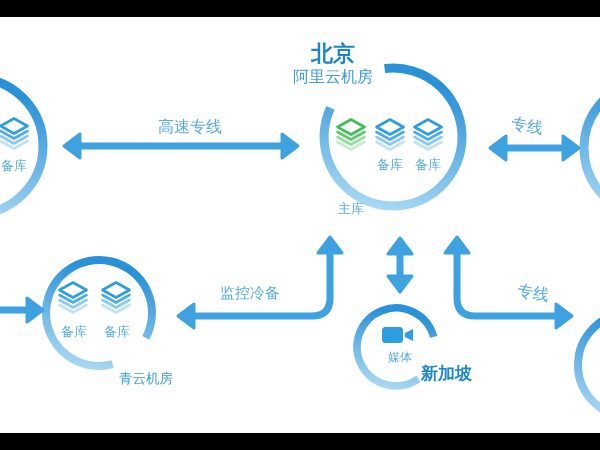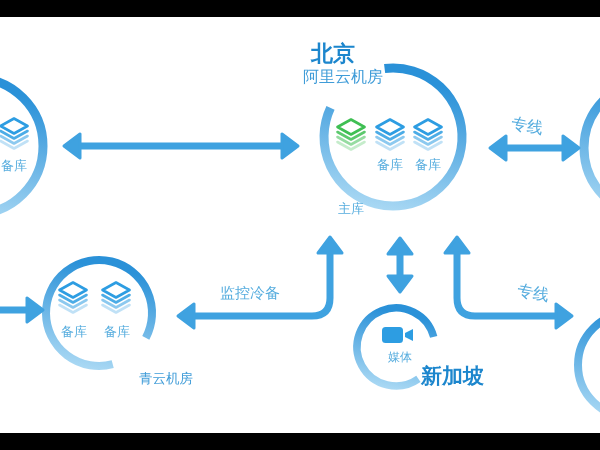--- a/index.html
+++ b/index.html
@@ -80,21 +80,21 @@
       <path class="arrow-line" d="M457,253 L457,298 Q457,316 475,316 L556,316"></path>
       <path class="arrow-head" d="M457,237 L445,253 L469,253 Z"></path>
       <path class="arrow-head" d="M572,316 L556,304 L556,328 Z"></path>
     </g>
   </svg>
 
   <div class="letterbox top"></div>
   <div class="letterbox bottom"></div>
 
   <div class="lbl node-title" style="left:311px; top:39px; width:100px; text-align:left; font-size:22px;">北京</div>
-  <div class="lbl node-sub" style="left:293px; top:67px; width:100px; text-align:center; font-size:16px;">阿里云机房</div>
+  <div class="lbl node-sub" style="left:293px; top:67px; width:100px; font-size:16px;">阿里云机房</div>
 
   <svg class="icon" style="left:336px; top:118px;" width="30" height="36" viewBox="0 0 30 36">
     <path class="db-stroke db-green" d="M15 1.5 L28.5 9 L15 16.5 L1.5 9 Z"></path>
     <path class="db-stroke db-green" opacity="0.85" d="M1.5 14 L15 21.5 L28.5 14"></path>
     <path class="db-stroke db-green" opacity="0.55" d="M1.5 19 L15 26.5 L28.5 19"></path>
     <path class="db-stroke db-green" opacity="0.3" d="M1.5 24 L15 31.5 L28.5 24"></path>
   </svg>
   <svg class="icon" style="left:375px; top:118px;" width="30" height="36" viewBox="0 0 30 36">
     <path class="db-stroke db-blue" d="M15 1.5 L28.5 9 L15 16.5 L1.5 9 Z"></path>
     <path class="db-stroke db-blue" opacity="0.85" d="M1.5 14 L15 21.5 L28.5 14"></path>
@@ -126,26 +126,27 @@
     <path class="db-stroke db-blue" opacity="0.3" d="M1.5 24 L15 31.5 L28.5 24"></path>
   </svg>
   <svg class="icon" style="left:101px; top:281px;" width="30" height="36" viewBox="0 0 30 36">
     <path class="db-stroke db-blue" d="M15 1.5 L28.5 9 L15 16.5 L1.5 9 Z"></path>
     <path class="db-stroke db-blue" opacity="0.85" d="M1.5 14 L15 21.5 L28.5 14"></path>
     <path class="db-stroke db-blue" opacity="0.55" d="M1.5 19 L15 26.5 L28.5 19"></path>
     <path class="db-stroke db-blue" opacity="0.3" d="M1.5 24 L15 31.5 L28.5 24"></path>
   </svg>
   <div class="lbl db-label" style="left:54px; top:323px; width:40px;">备库</div>
   <div class="lbl db-label" style="left:97px; top:323px; width:40px;">备库</div>
-  <div class="lbl node-sub" style="left:119px; top:370px; font-size:13.5px;margin-left:20px;">青云机房</div>
+  <div class="lbl node-sub" style="left:119px; top:370px; font-size:13.5px;">青云机房</div>
 
   <svg class="icon" style="left:381px; top:324px;" width="34" height="22" viewBox="0 0 34 22">
     <rect class="cam-fill" x="1" y="3" width="21" height="16" rx="3.5"></rect>
     <path class="cam-fill" d="M24 9 L32 5 L32 17 L24 13 Z"></path>
   </svg>
   <div class="lbl db-label" style="left:380px; top:349px; width:40px; font-size:12px;">媒体</div>
-  <div class="lbl node-title" style="left:421px; top:362px; font-size:21px;">新加坡</div>
+  <div class="lbl node-title" style="left:421px; top:362px; font-size:17px;">新加坡</div>
 
+  <div class="lbl edge-label" style="left:140px; top:117px; width:100px; font-size:16px;">高速专线</div>
   <div class="lbl edge-label rot" style="left:497px; top:116px; width:60px; font-size:16px;">专线</div>
   <div class="lbl edge-label" style="left:200px; top:284px; width:100px;">监控冷备</div>
   <div class="lbl edge-label rot" style="left:503px; top:283px; width:60px; font-size:16px;">专线</div>
 
 </div>
 
 </body></html>

